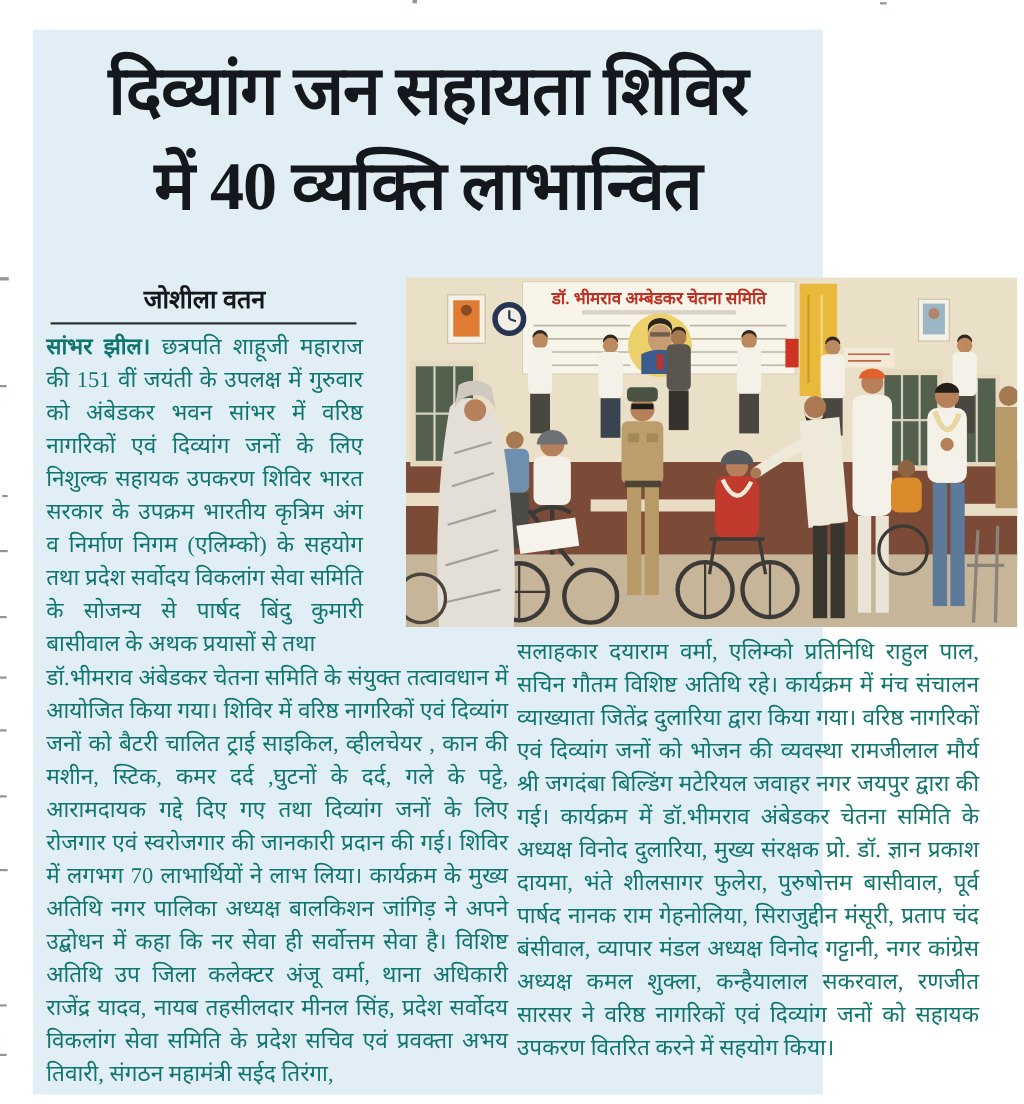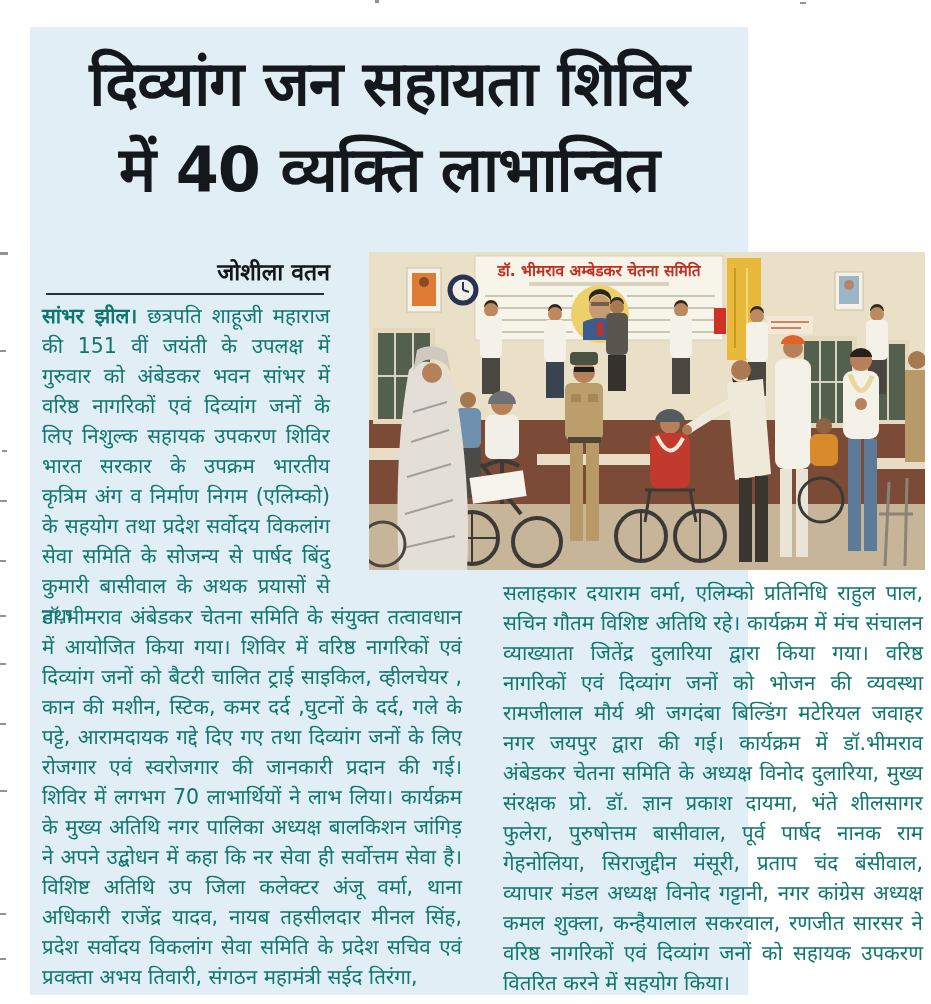--- a/index.html
+++ b/index.html
@@ -2,40 +2,40 @@
 <html lang="hi"><head>
 <meta charset="utf-8">
 <style>
   html,body { margin:0; padding:0; }
   body {
     width:931px; height:1004px; position:relative; background:#ffffff;
     font-family:"DejaVu Sans","Liberation Sans",sans-serif; overflow:hidden;
   }
   .article {
     position:absolute; left:30px; top:27px; width:718px; height:968px;
-    background:#e2eef6; color:#1d2126;
+    background:#e2eef6; color:#1d2126;font-family:Liberation Serif, serif;
   }
   .headline {
     position:absolute; top:14px; left:0; width:100%; text-align:center;
     font-weight:bold; color:#14181c; font-size:62px; line-height:86px;
     letter-spacing:-1px;
   }
   .byline {
-    position:absolute; top:228px; left:12px; width:288px; text-align:right;
+    position:absolute; top:228px; left:12px; width:288px; text-align:center;
     font-size:23px; font-weight:bold; color:#14181c;
   }
   .byline-rule {
     position:absolute; top:266px; left:16px; width:278px; height:2px; background:#2a2f33;
   }
   .para {
     text-align:justify; font-size:20.5px; line-height:30px; color:#0f766e;
   }
   .para-narrow { position:absolute; top:274px; left:12px; width:288px; }
   .para-left   { position:absolute; top:575px; left:12px;  width:420px; }
-  .para-right  { position:absolute; top:551px; left:440px; width:420px;margin-left:33px; }
+  .para-right  { position:absolute; top:551px; left:440px; width:420px; }
   .dateline { font-weight:bold; }
   .photo {
     position:absolute; top:225px; left:307px; width:556px; height:318px; overflow:hidden;margin-left:32px;
   }
   .photo svg { display:block; width:556px; height:318px; }
   .artifact { position:absolute; background:#8d969c; }
 </style>
 </head>
 <body>
 

